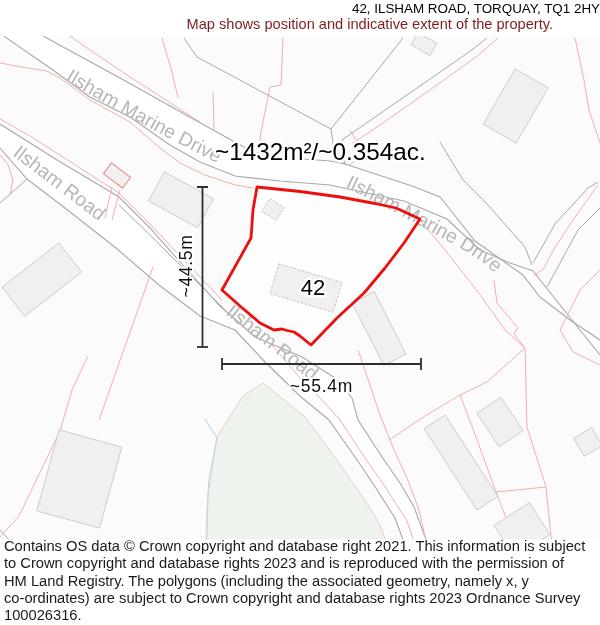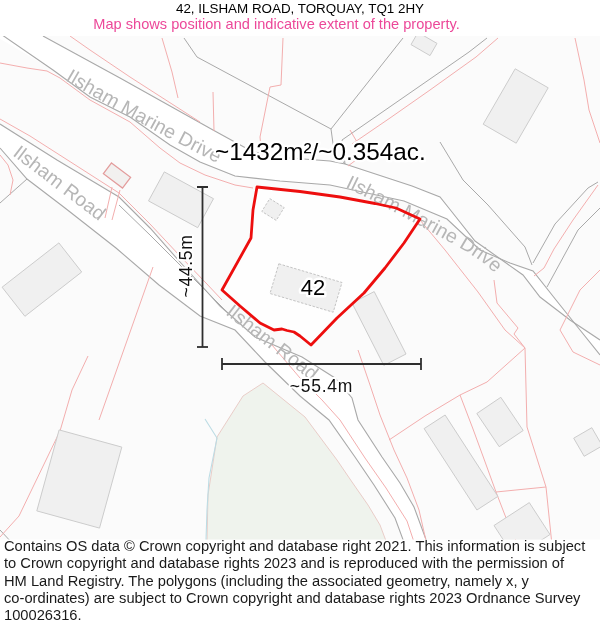--- a/index.html
+++ b/index.html
@@ -1,20 +1,20 @@
 <!DOCTYPE html>
 <html><head>
 <meta charset="utf-8">
 <style>
 html,body { margin:0; padding:0; background:#ffffff; width:600px; height:625px; overflow:hidden; }
 * { box-sizing: border-box; -webkit-font-smoothing: antialiased; }
 .t1 { position:absolute; top:2.2px; left:0; width:600px; font-size:13.4px; line-height:1;
-  text-align:center; font-family:"Liberation Sans", sans-serif; color:#000; }
+  text-align:right; font-family:"Liberation Sans", sans-serif; color:#000; }
 .t2 { position:absolute; top:17px; left:0; width:553px; font-size:14.6px; line-height:1;
-  text-align:center; font-family:"Liberation Sans", sans-serif; color:#ec4899; }
+  text-align:right; font-family:"Liberation Sans", sans-serif; color:#7f1d1d; }
 .footer { position:absolute; top:538.4px; left:4px; width:600px;
   font-family:"Liberation Sans", sans-serif; font-size:14.7px; color:#1a1a1a; line-height:17.1px; white-space:nowrap; }
 svg { position:absolute; top:0; left:0; }
 </style>
 </head>
 <body>
 
 <svg width="600" height="625" viewBox="0 0 600 625">
 <defs>
       <clipPath id="mapclip">

